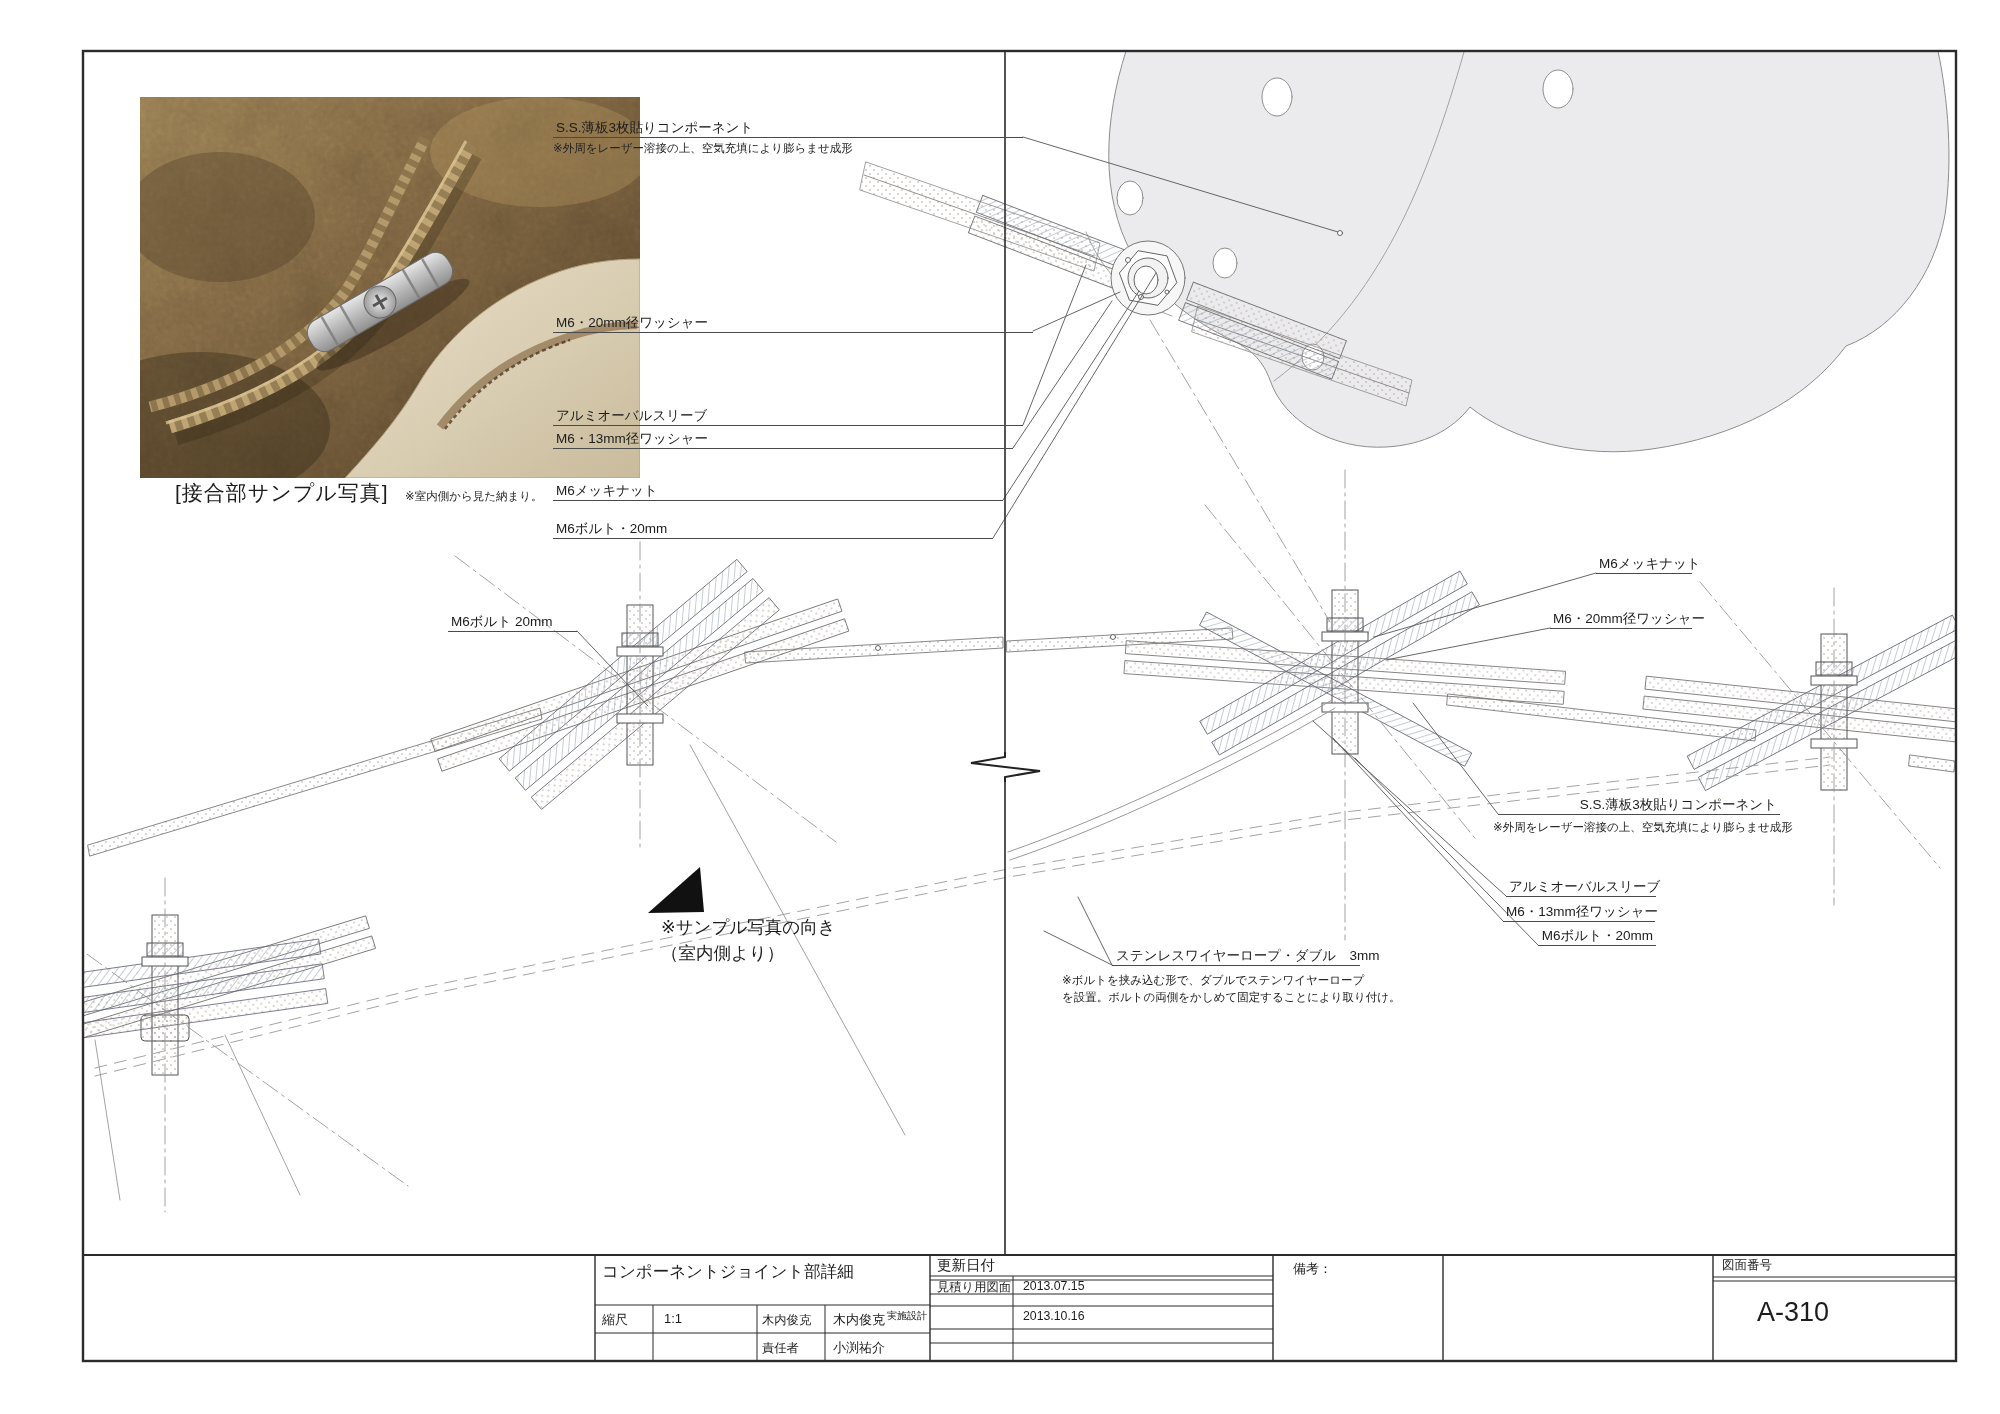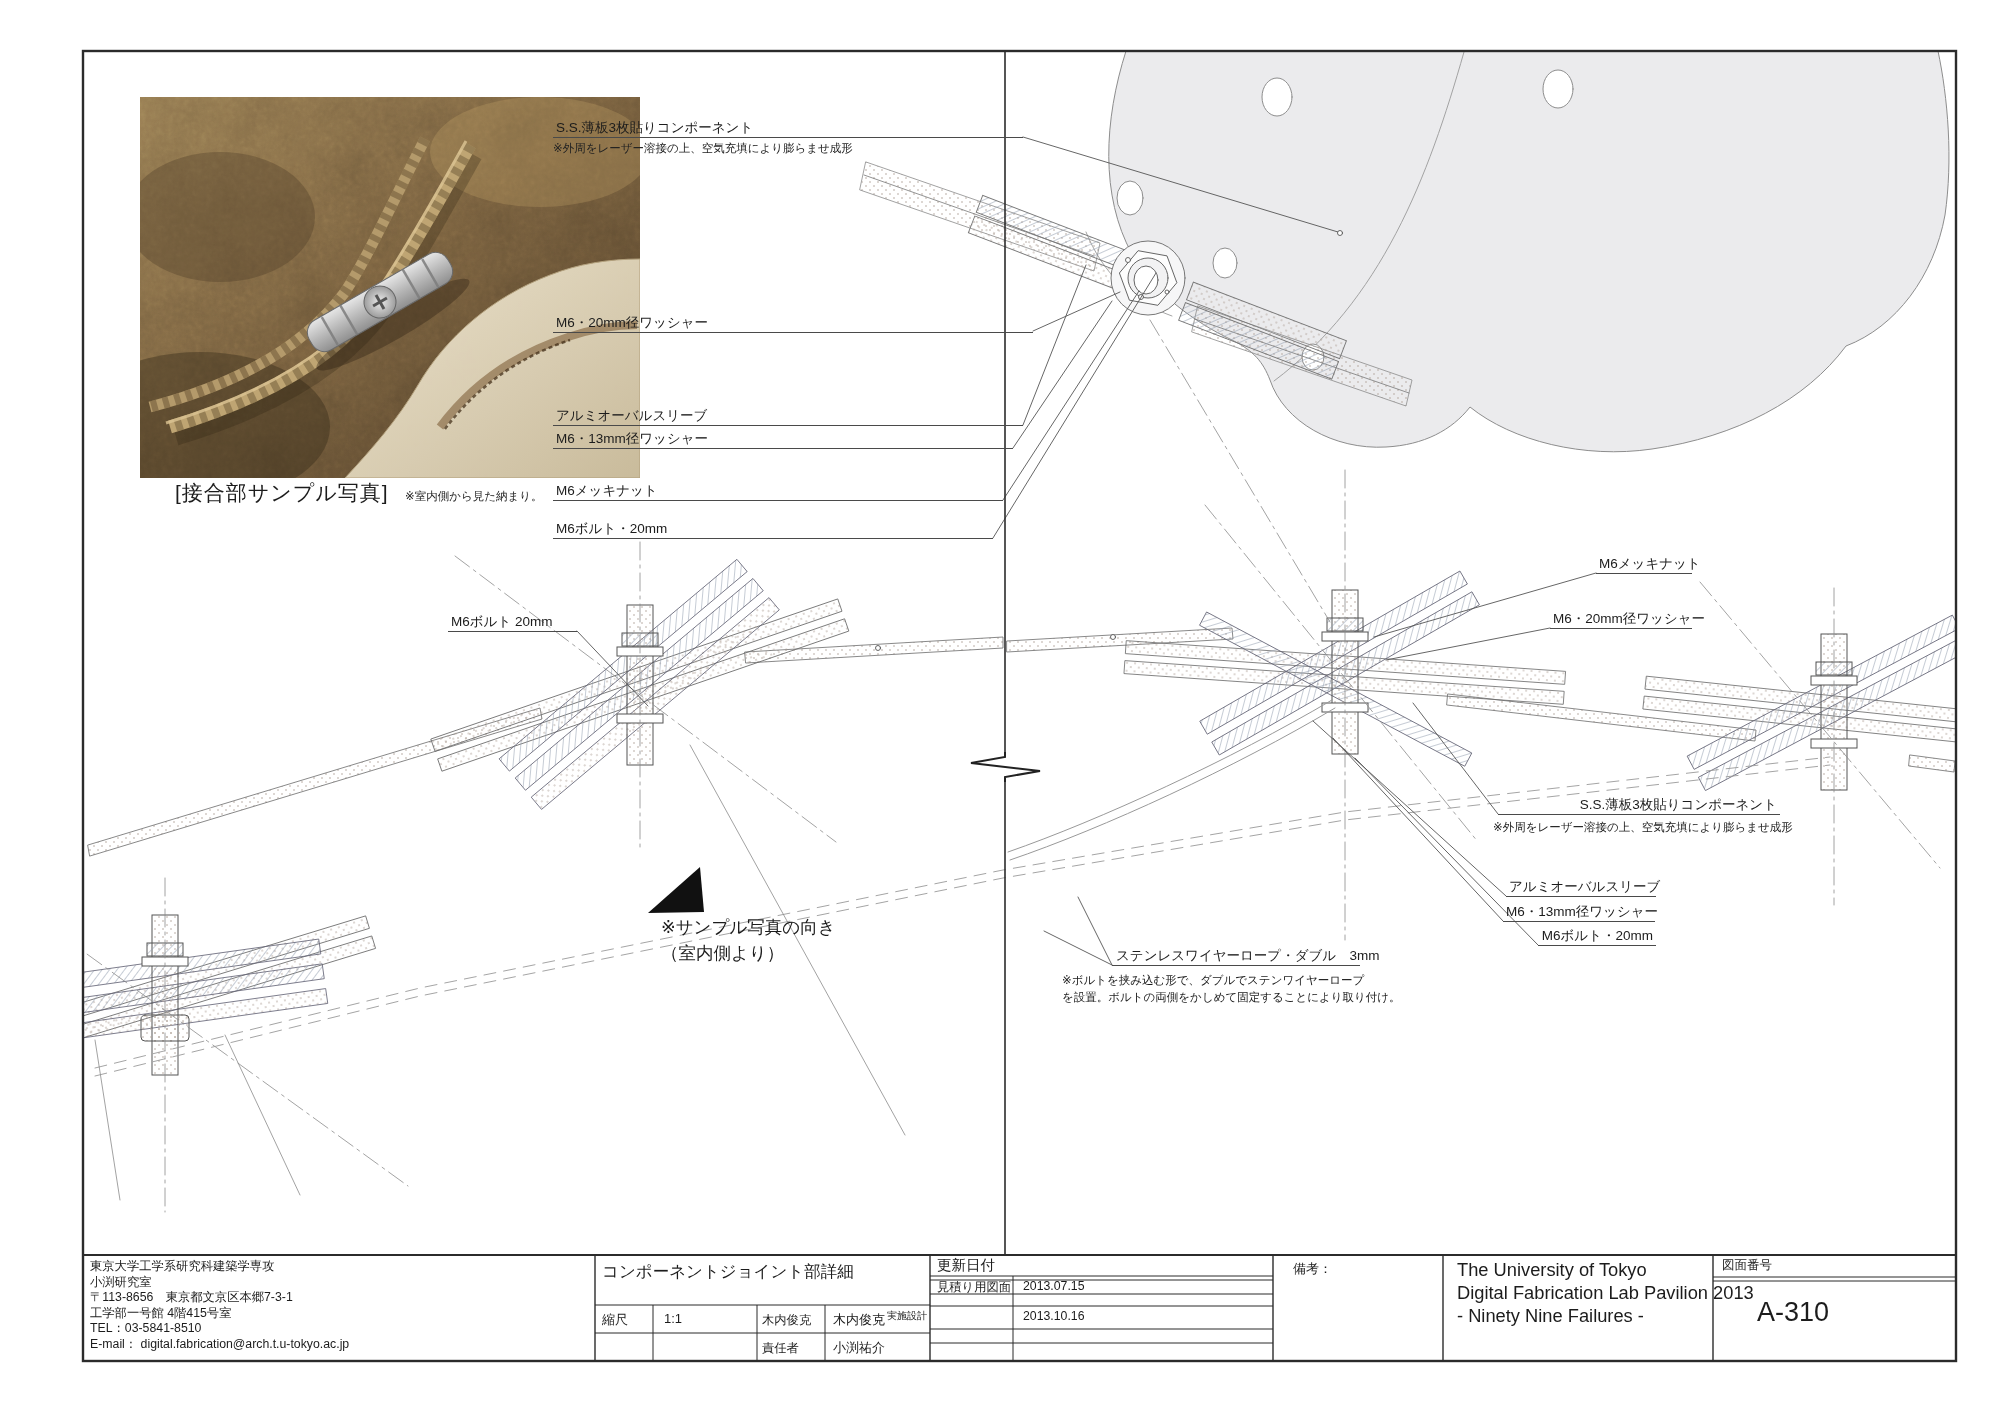--- a/index.html
+++ b/index.html
@@ -331,38 +331,29 @@
 <div class="co r" style="left:1503px;top:903px;width:152px;">M6・13mm径ワッシャー</div>
 <div class="co r" style="left:1538px;top:927px;width:118px;">M6ボルト・20mm</div>
 
 <div class="wire-title">ステンレスワイヤーロープ・ダブル　3mm</div>
 <div class="wire-body pre">※ボルトを挟み込む形で、ダブルでステンワイヤーロープ
 を設置。ボルトの両側をかしめて固定することにより取り付け。</div>
 
 <div class="sample-dir pre">※サンプル写真の向き
 （室内側より）</div>
 
-<div class="tb pre" style="left:90px;top:1259px;font-size:12.3px;line-height:15.6px;white-space:pre-line;">東京大学工学系研究科建築学専攻
-小渕研究室
-〒113-8656　東京都文京区本郷7-3-1
-工学部一号館 4階415号室
-TEL：03-5841-8510
-E-mail： digital.fabrication@arch.t.u-tokyo.ac.jp</div>
 <div class="tb" style="left:602px;top:1261px;font-size:16.5px;">コンポーネントジョイント部詳細</div>
 <div class="tb" style="left:602px;top:1311px;font-size:13px;">縮尺</div>
 <div class="tb" style="left:664px;top:1311px;font-size:13px;">1:1</div>
 <div class="tb" style="left:762px;top:1312px;font-size:12.3px;">木内俊克</div>
 <div class="tb" style="left:833px;top:1311px;font-size:13px;">木内俊克</div>
 <div class="tb" style="left:762px;top:1340px;font-size:12.3px;">責任者</div>
 <div class="tb" style="left:833px;top:1339px;font-size:13px;">小渕祐介</div>
 <div class="tb" style="left:937px;top:1256px;font-size:14.5px;">更新日付</div>
 <div class="tb" style="left:937px;top:1279px;font-size:12.3px;">見積り用図面</div>
 <div class="tb" style="left:1023px;top:1279px;font-size:12.3px;">2013.07.15</div>
 <div class="tb" style="left:887px;top:1309px;font-size:10px;text-align:center;">実施設計</div>
 <div class="tb" style="left:1023px;top:1309px;font-size:12.3px;">2013.10.16</div>
 <div class="tb" style="left:1280px;top:1260px;font-size:13px;margin-left:13px;">備考：</div>
-<div class="tb pre" style="left:1457px;top:1258px;font-size:18.3px;line-height:23px;white-space:pre-line;">The University of Tokyo
-Digital Fabrication Lab Pavilion 2013
-- Ninety Nine Failures -</div>
 <div class="tb" style="left:1722px;top:1257px;font-size:12.5px;">図面番号</div>
 <div class="tb" style="left:1757px;top:1297px;font-size:27px;">A-310</div>
 
 </div>
 
 </body></html>

